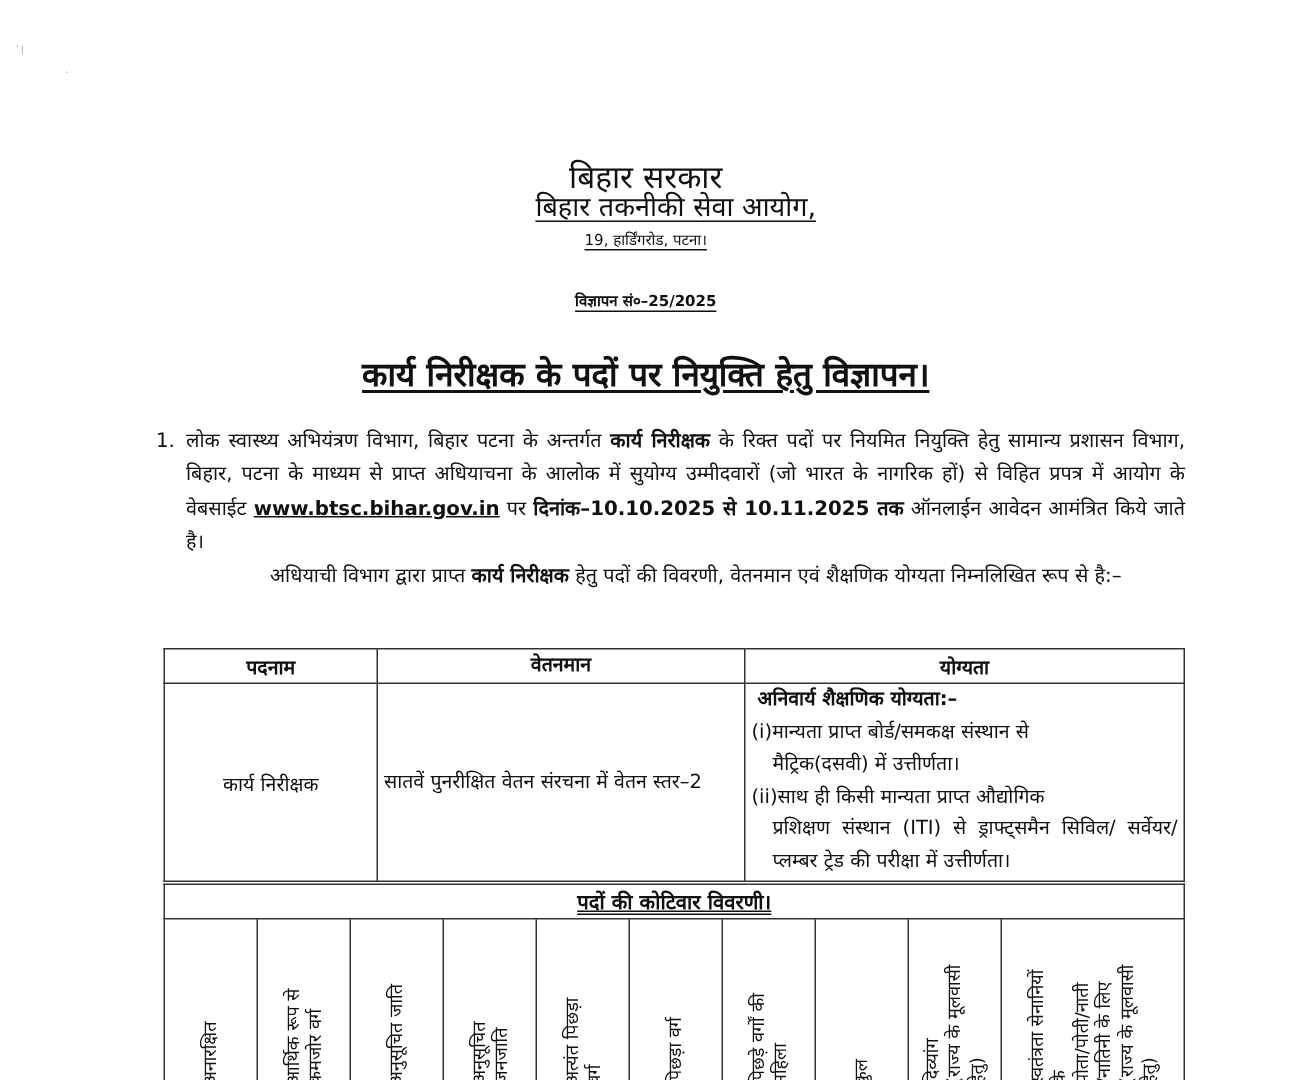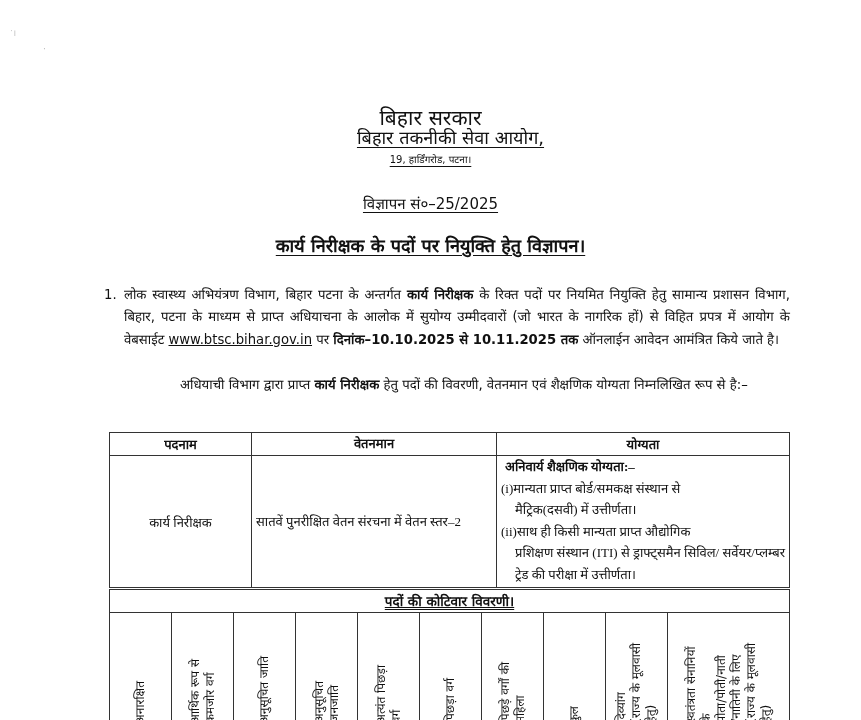--- a/index.html
+++ b/index.html
@@ -9,31 +9,31 @@
     font-family: "DejaVu Sans", "Liberation Sans", sans-serif;
     position: relative;
   }
   .abs { position: absolute; }
   .center { text-align: center; left: 0; width: 861px; }
   .u { text-decoration: underline; text-underline-offset: 3px; }
   .speck { color: #bbb; font-size: 9px; }
   .hdr1 { top: 103px; font-size: 21px; }
   .hdr2 { top: 125px; font-size: 18px; padding-left: 20px; }
   .hdr3 { top: 152px; font-size: 10px; }
-  .advno { top: 193px; font-size: 15px; font-weight: normal; }
-  .advtitle { top: 233px; font-size: 18px; font-weight: bold; }
+  .advno { top: 193px; font-size: 10px; font-weight: bold; }
+  .advtitle { top: 233px; font-size: 22px; font-weight: bold; }
   .para {
     left: 104px; width: 686px; font-size: 13.2px; line-height: 22.4px;
     text-align: justify;
   }
   .para b { font-weight: bold; }
-  .para .link { font-weight: normal; text-decoration: underline; }
+  .para .link { font-weight: bold; text-decoration: underline; }
   .num { position: absolute; left: 0; top: 0; }
   table { border-collapse: collapse; }
-  .t1 { position: absolute; left: 109px; top: 432px; width: 681px; font-size: 13px; font-family: Liberation Serif, serif; }
+  .t1 { position: absolute; left: 109px; top: 432px; width: 681px; font-size: 13px; }
   .t1 td, .t1 th { border: 1px solid #333; padding: 0 4px; }
   .t1 th { font-weight: bold; height: 22px; font-size: 13px; }
   .t1 .c1 { width: 133px; text-align: center; }
   .t1 .c2 { width: 236px; line-height: 22px; }
   .t1 .c3 { text-align: left; line-height: 21.5px; vertical-align: top; }
   .qual-title { font-weight: bold; padding-left: 4px; }
   .qual-item { text-align: justify; }
   .qual-item .cont { padding-left: 14px; display: block; }
   .t2 { position: absolute; left: 109px; top: 589px; width: 681px; font-size: 12px; }
   .t2 td { border: 1px solid #333; padding: 0; }

